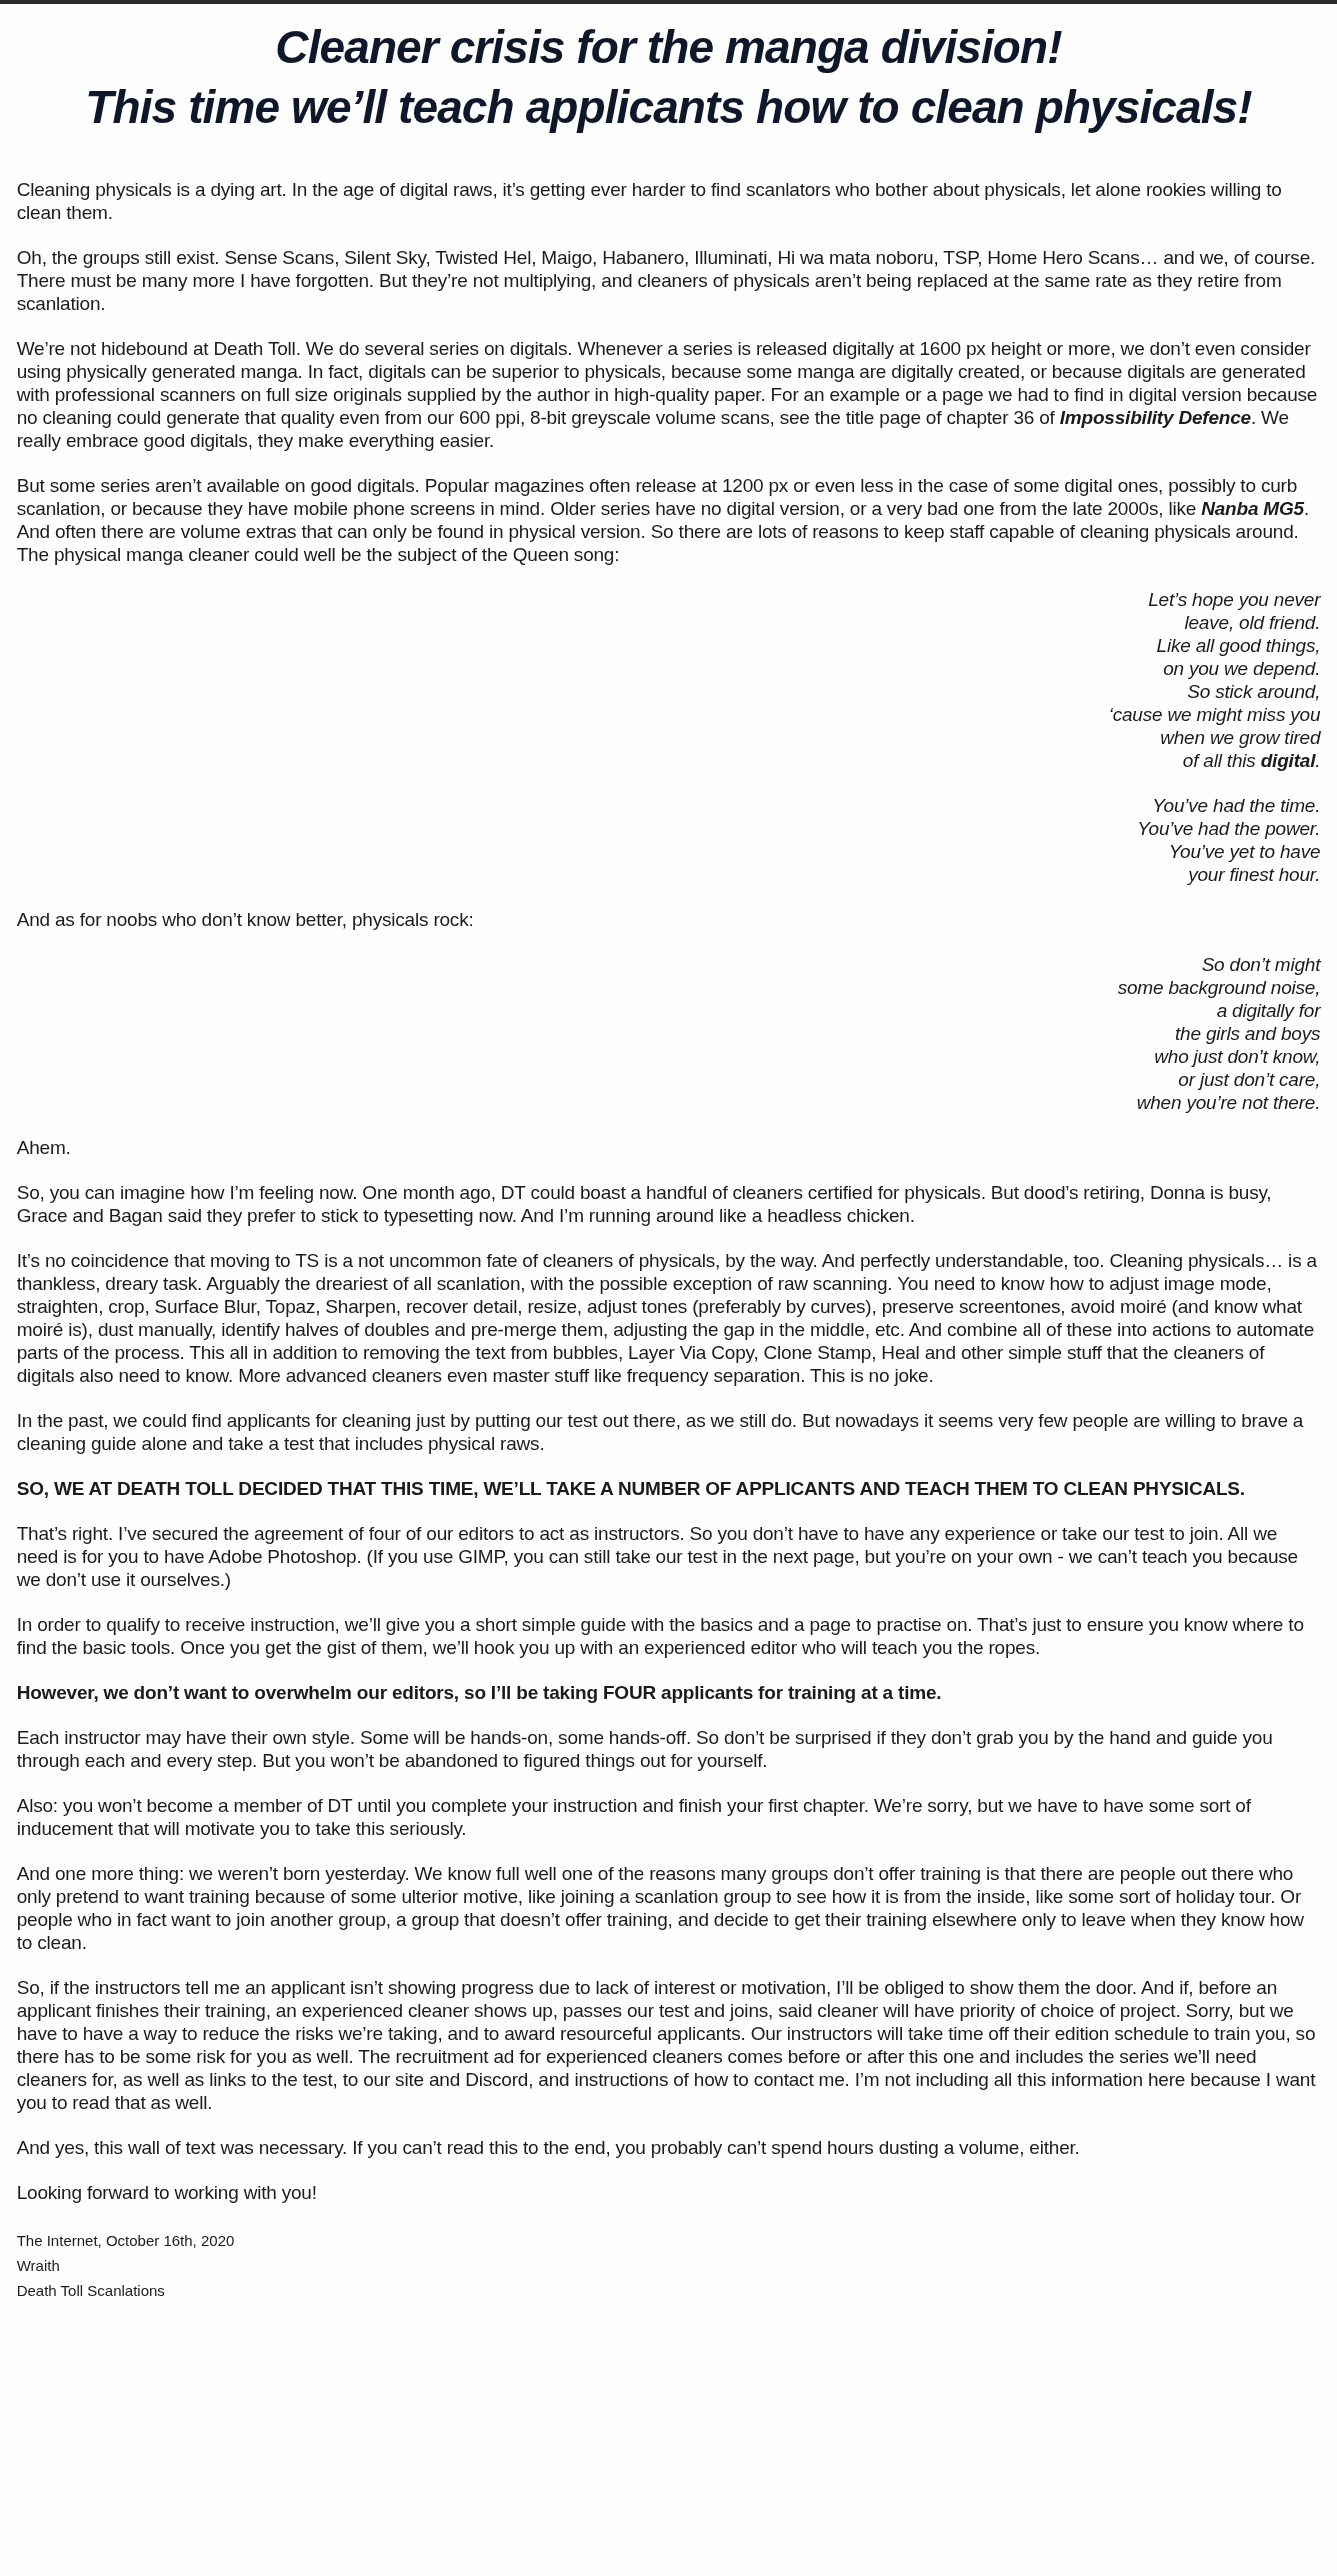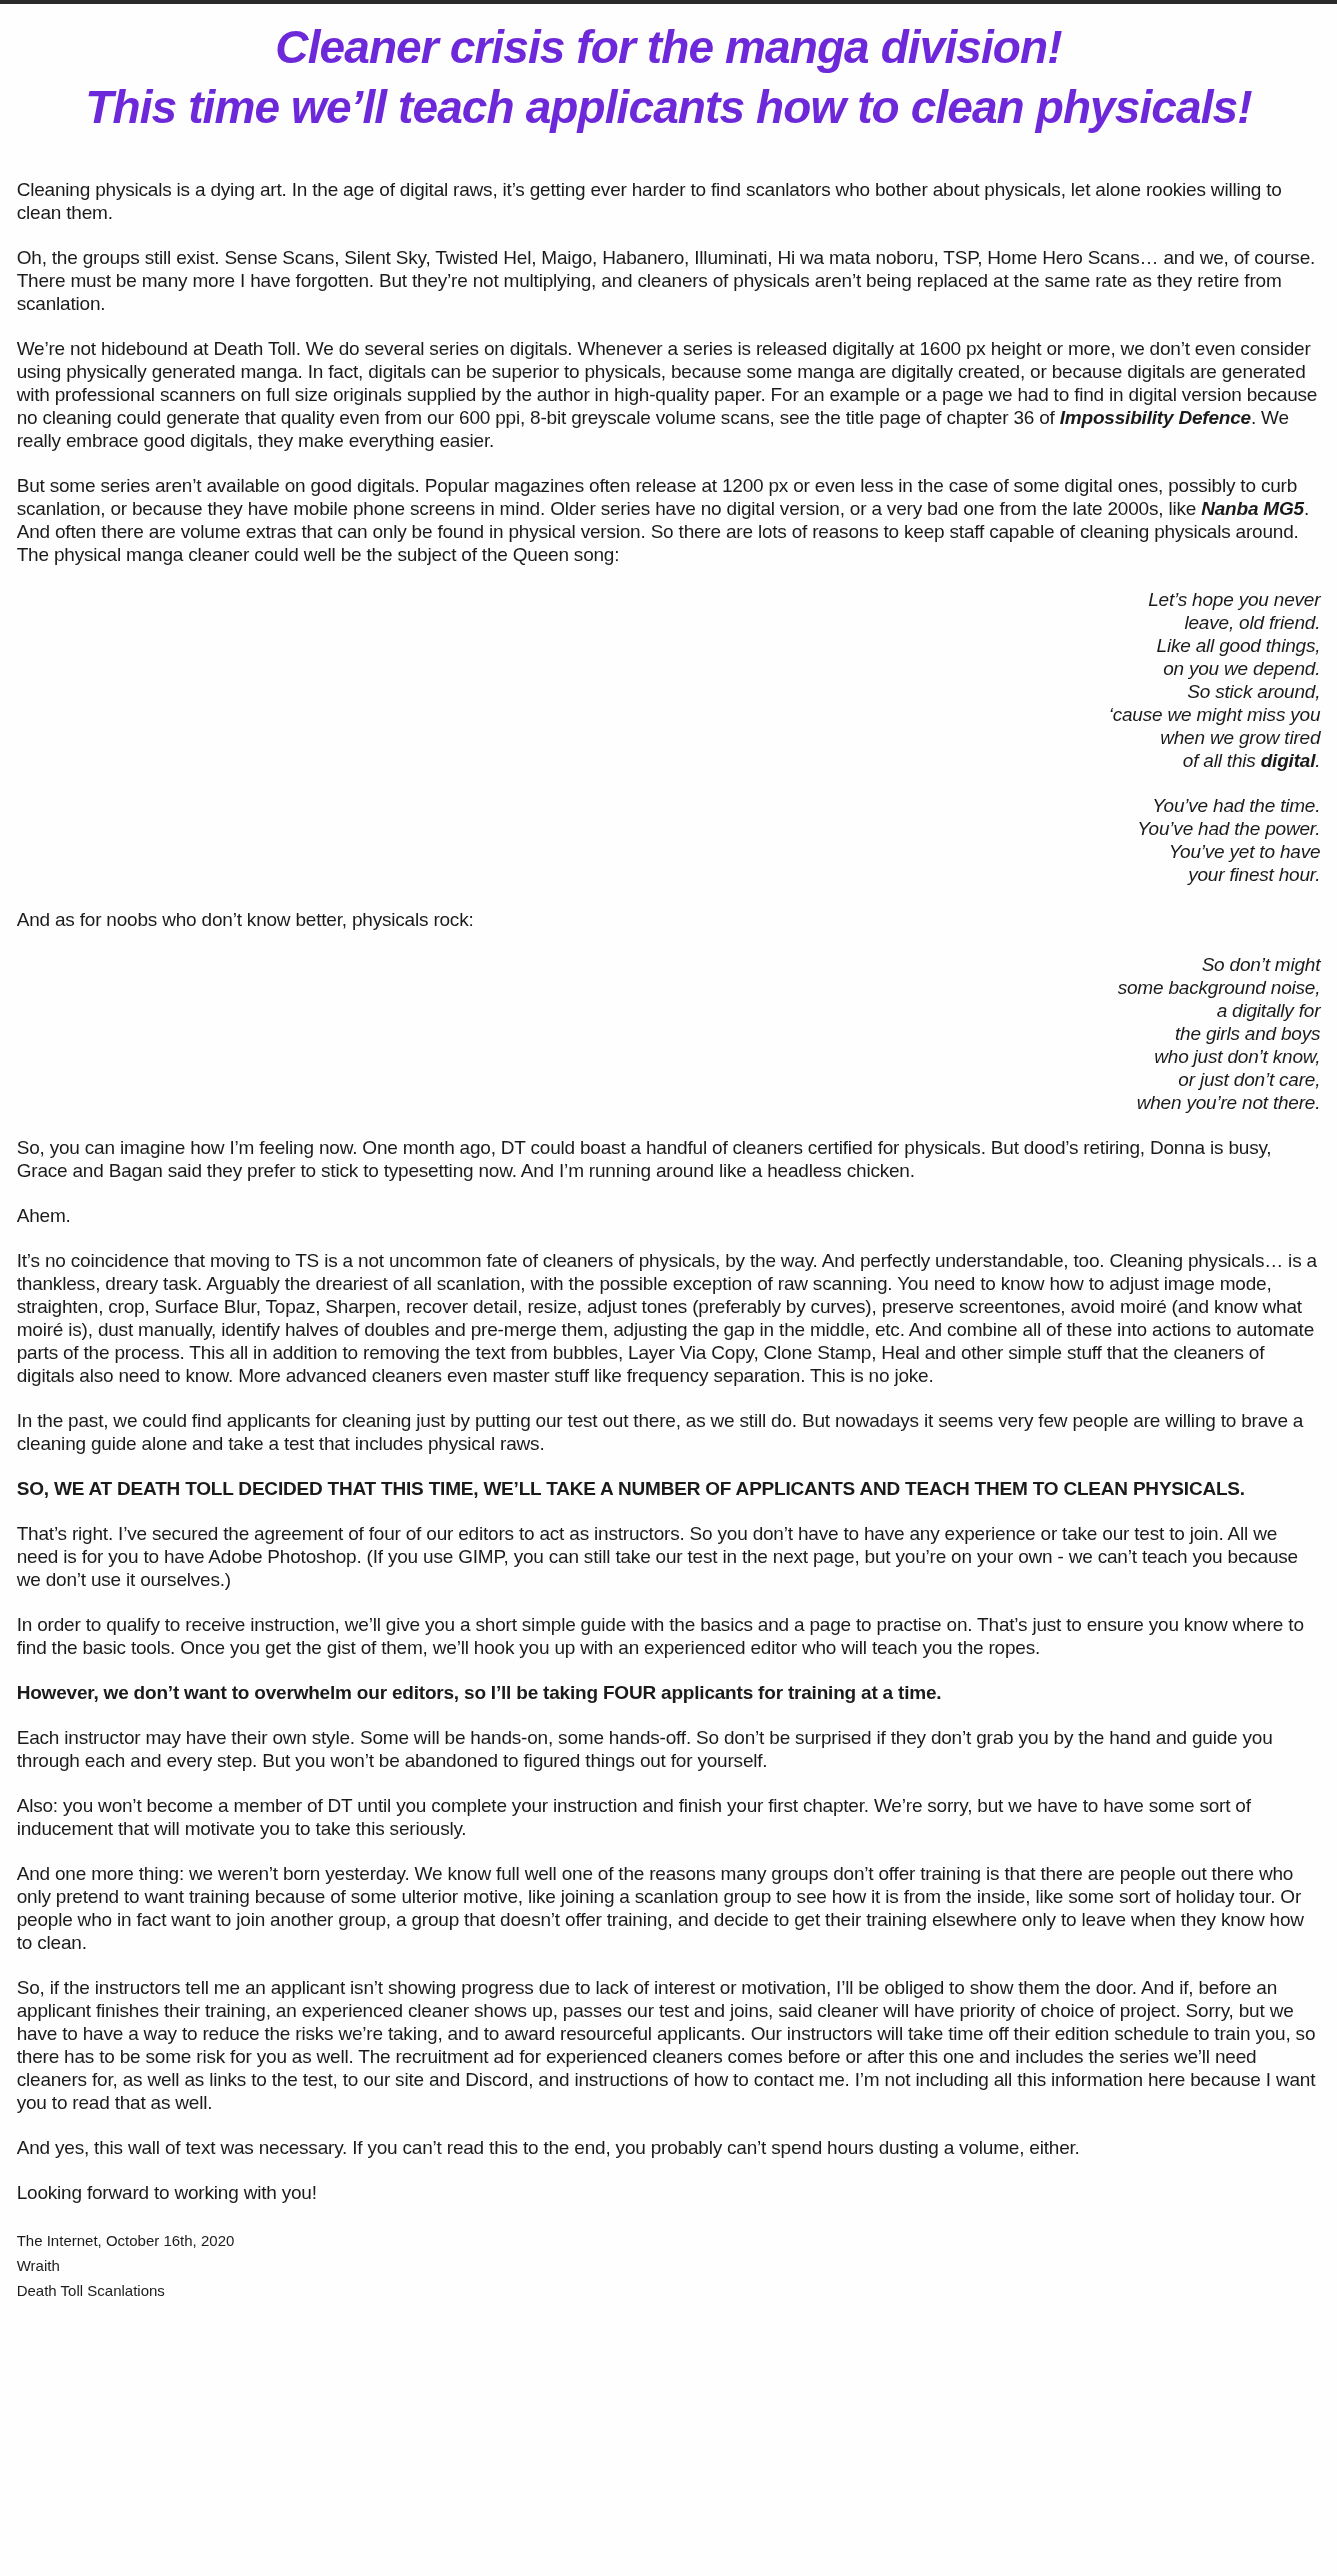--- a/index.html
+++ b/index.html
@@ -11,21 +11,21 @@
     background:#fefefe;
     color:#1b1b1b;
     overflow:hidden;
     font-family:"Liberation Sans","DejaVu Sans",sans-serif;
   }
   .topbar { width:100%; height:3.7px; background:#2b2b2b; }
   .content { padding:0 16.7px; }
   h1.doc-title {
     font-size:46px; line-height:60px;
     font-weight:bold; font-style:italic;
-    text-align:center; color:#6d28d9;
+    text-align:center; color:#0f172a;
     margin:13px 0 41px 0;
     letter-spacing:-0.9px;
   }
   h1.doc-title span { display:block; }
   .body-text { font-size:19px; line-height:23px; letter-spacing:-0.2px; }
   .body-text p { margin:0 0 22px 0; }
   .body-text p.bold { font-weight:bold; }
   .verse { font-style:italic; margin:0 0 22px 34px; }
   .verse-line { line-height:23px;text-align:right; }
   .signature { text-align:left; line-height:25px; margin-top:24px; }
@@ -65,22 +65,22 @@
         <p><span class="run">And as for noobs who don’t know better, physicals rock:</span></p>
         <div class="verse">
           <div class="verse-line"><span class="run">So don’t might</span></div>
           <div class="verse-line"><span class="run">some background noise,</span></div>
           <div class="verse-line"><span class="run">a digitally for</span></div>
           <div class="verse-line"><span class="run">the girls and boys</span></div>
           <div class="verse-line"><span class="run">who just don’t know,</span></div>
           <div class="verse-line"><span class="run">or just don’t care,</span></div>
           <div class="verse-line"><span class="run">when you’re not there.</span></div>
         </div>
+        <p><span class="run">Ahem.</span></p>
         <p><span class="run">So, you can imagine how I’m feeling now. One month ago, DT could boast a handful of cleaners certified for physicals. But dood’s retiring, Donna is busy, Grace and Bagan said they prefer to stick to typesetting now. And I’m running around like a headless chicken.</span></p>
-        <p><span class="run">Ahem.</span></p>
         <p><span class="run">It’s no coincidence that moving to TS is a not uncommon fate of cleaners of physicals, by the way. And perfectly understandable, too. Cleaning physicals… is a thankless, dreary task. Arguably the dreariest of all scanlation, with the possible exception of raw scanning. You need to know how to adjust image mode, straighten, crop, Surface Blur, Topaz, Sharpen, recover detail, resize, adjust tones (preferably by curves), preserve screentones, avoid moiré (and know what moiré is), dust manually, identify halves of doubles and pre-merge them, adjusting the gap in the middle, etc. And combine all of these into actions to automate parts of the process. This all in addition to removing the text from bubbles, Layer Via Copy, Clone Stamp, Heal and other simple stuff that the cleaners of digitals also need to know. More advanced cleaners even master stuff like frequency separation. This is no joke.</span></p>
         <p><span class="run">In the past, we could find applicants for cleaning just by putting our test out there, as we still do. But nowadays it seems very few people are willing to brave a cleaning guide alone and take a test that includes physical raws.</span></p>
         <p class="bold"><span class="run">SO, WE AT DEATH TOLL DECIDED THAT THIS TIME, WE’LL TAKE A NUMBER OF APPLICANTS AND TEACH THEM TO CLEAN PHYSICALS.</span></p>
         <p><span class="run">That’s right. I’ve secured the agreement of four of our editors to act as instructors. So you don’t have to have any experience or take our test to join. All we need is for you to have Adobe Photoshop. (If you use GIMP, you can still take our test in the next page, but you’re on your own - we can’t teach you because we don’t use it ourselves.)</span></p>
         <p><span class="run">In order to qualify to receive instruction, we’ll give you a short simple guide with the basics and a page to practise on. That’s just to ensure you know where to find the basic tools. Once you get the gist of them, we’ll hook you up with an experienced editor who will teach you the ropes.</span></p>
         <p class="bold"><span class="run">However, we don’t want to overwhelm our editors, so I’ll be taking FOUR applicants for training at a time.</span></p>
         <p><span class="run">Each instructor may have their own style. Some will be hands-on, some hands-off. So don’t be surprised if they don’t grab you by the hand and guide you through each and every step. But you won’t be abandoned to figured things out for yourself.</span></p>
         <p><span class="run">Also: you won’t become a member of DT until you complete your instruction and finish your first chapter. We’re sorry, but we have to have some sort of inducement that will motivate you to take this seriously.</span></p>
         <p><span class="run">And one more thing: we weren’t born yesterday. We know full well one of the reasons many groups don’t offer training is that there are people out there who only pretend to want training because of some ulterior motive, like joining a scanlation group to see how it is from the inside, like some sort of holiday tour. Or people who in fact want to join another group, a group that doesn’t offer training, and decide to get their training elsewhere only to leave when they know how to clean.</span></p>
         <p><span class="run">So, if the instructors tell me an applicant isn’t showing progress due to lack of interest or motivation, I’ll be obliged to show them the door. And if, before an applicant finishes their training, an experienced cleaner shows up, passes our test and joins, said cleaner will have priority of choice of project. Sorry, but we have to have a way to reduce the risks we’re taking, and to award resourceful applicants. Our instructors will take time off their edition schedule to train you, so there has to be some risk for you as well. The recruitment ad for experienced cleaners comes before or after this one and includes the series we’ll need cleaners for, as well as links to the test, to our site and Discord, and instructions of how to contact me. I’m not including all this information here because I want you to read that as well.</span></p>

